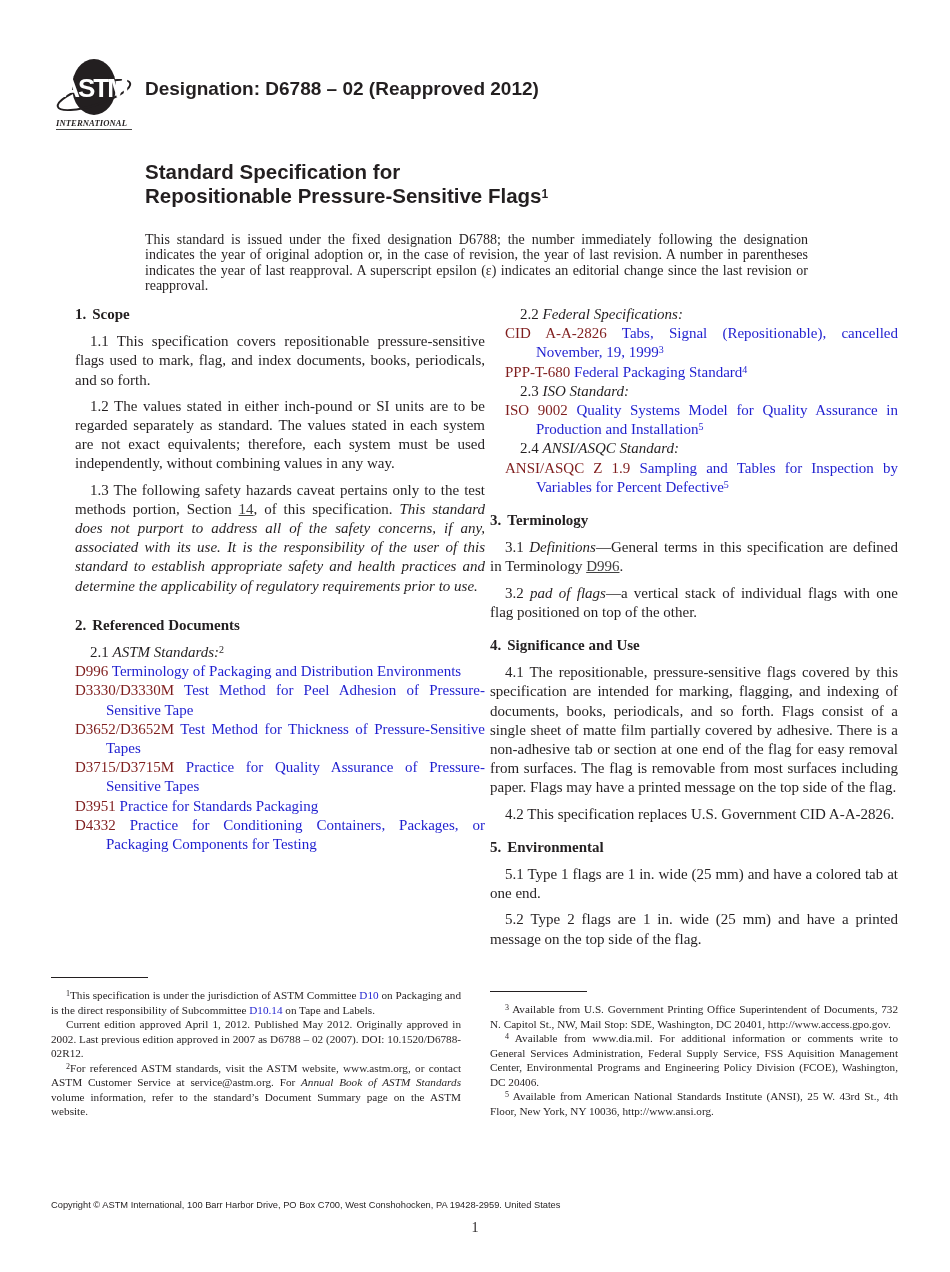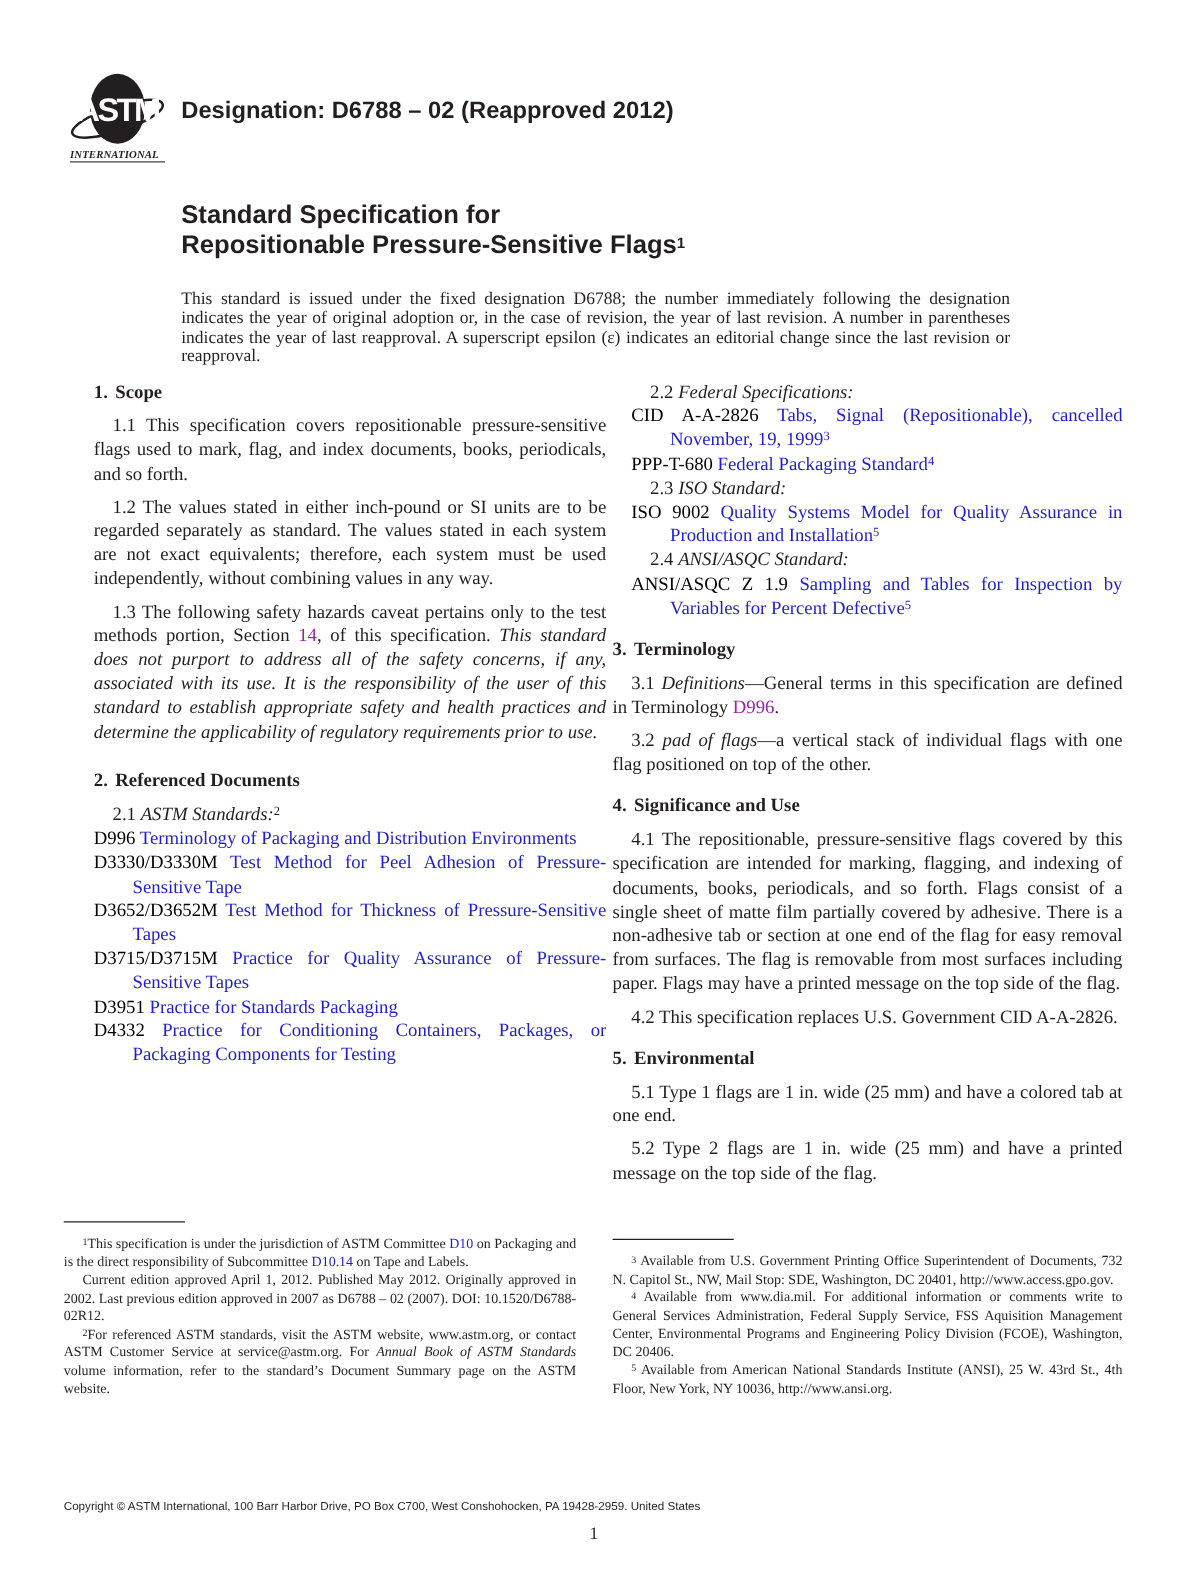--- a/index.html
+++ b/index.html
@@ -20,23 +20,23 @@
 
     .col { position: absolute; top: 305px; font-size: 15px; line-height: 19.2px; text-align: justify; }
     .col-left { left: 51px; width: 410px; margin-left: 24px; }
     .col-right { left: 505px; width: 393px; }
 
     h2 { font-size: 15px; font-weight: bold; margin-bottom: 8px; }
     h2 .num { margin-right: 6px; }
     p.para { text-indent: 15px; margin-bottom: 7px; }
     .sub { padding-left: 15px; }
     .ref { padding-left: 31px; text-indent: -31px; text-align: justify; }
-    .ref-code { color: #000000; }
+    .ref-code { color: #7f1d1d; }
     .ref-title { color: #1f1fd0; }
-    .red { color: #a21caf; }
+    .red { color: #404040; text-decoration: underline; }
     .blue { color: #1f1fd0; }
     .sup { font-size: 10px; vertical-align: top; position: relative; top: -3px; }
     i { }
 
     .fn-rule { position: absolute; height: 1px; background: #231f20; width: 97px; }
     .footnotes { position: absolute; font-size: 11.2px; line-height: 14.5px; text-align: justify; }
     .footnotes p { text-indent: 15px; }
     .footnotes .fsup { font-size: 8px; vertical-align: top; position: relative; top: -1px; }
     .fn-left { left: 51px; top: 988px; width: 410px; }
     .fn-right { left: 490px; top: 1002px; width: 408px; }

